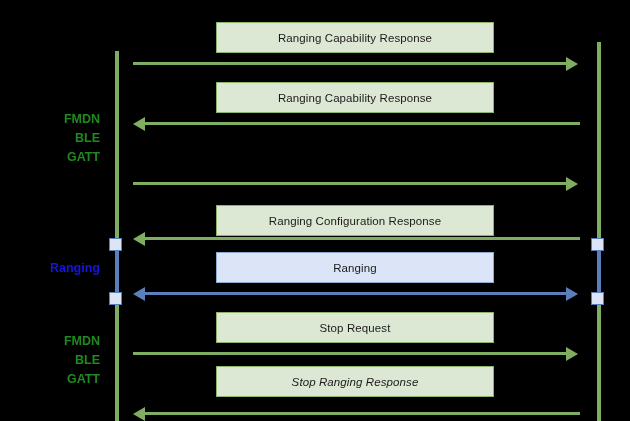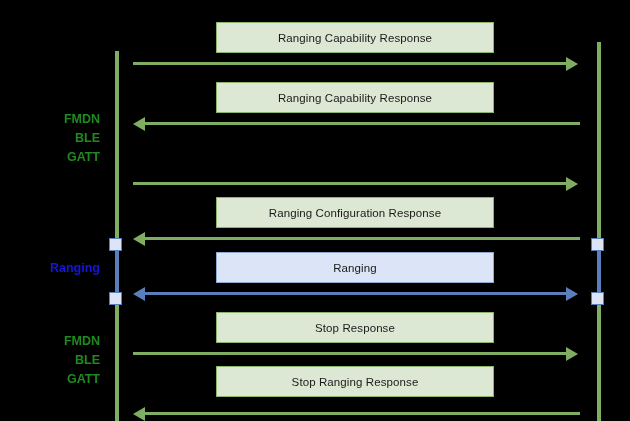--- a/index.html
+++ b/index.html
@@ -133,38 +133,38 @@
 
   <div class="msg-box green" style="top:82px;justify-content:center;">
     <span>Ranging Capability Response</span>
   </div>
   <div class="arrow-line green" style="left:145px; top:122px; width:435px;"></div>
   <div class="arrow-head left green" style="left:133px; top:116.5px;"></div>
 
   <div class="arrow-line green" style="left:133px; top:182px; width:435px;"></div>
   <div class="arrow-head right green" style="left:566px; top:176.5px;"></div>
 
-  <div class="msg-box green" style="top:197px;">
+  <div class="msg-box green" style="top:205px;">
     <span>Ranging Configuration Response</span>
   </div>
   <div class="arrow-line green" style="left:145px; top:237px; width:435px;"></div>
   <div class="arrow-head left green" style="left:133px; top:231.5px;"></div>
 
   <div class="msg-box blue" style="top:252px;">
     <span>Ranging</span>
   </div>
   <div class="arrow-line blue" style="left:145px; top:292px; width:423px;"></div>
   <div class="arrow-head left blue" style="left:133px; top:286.5px;"></div>
   <div class="arrow-head right blue" style="left:566px; top:286.5px;"></div>
 
   <div class="msg-box green" style="top:312px;">
-    <span>Stop Response</span>
+    <span>Stop Request</span>
   </div>
   <div class="arrow-line green" style="left:133px; top:352px; width:435px;"></div>
   <div class="arrow-head right green" style="left:566px; top:346.5px;"></div>
 
-  <div class="msg-box green" style="top:366px;">
+  <div class="msg-box green" style="top:366px;font-style:italic;">
     <span>Stop Ranging Response</span>
   </div>
   <div class="arrow-line green" style="left:145px; top:412px; width:435px;"></div>
   <div class="arrow-head left green" style="left:133px; top:406.5px;"></div>
 
 </div>
 
 </body></html>

